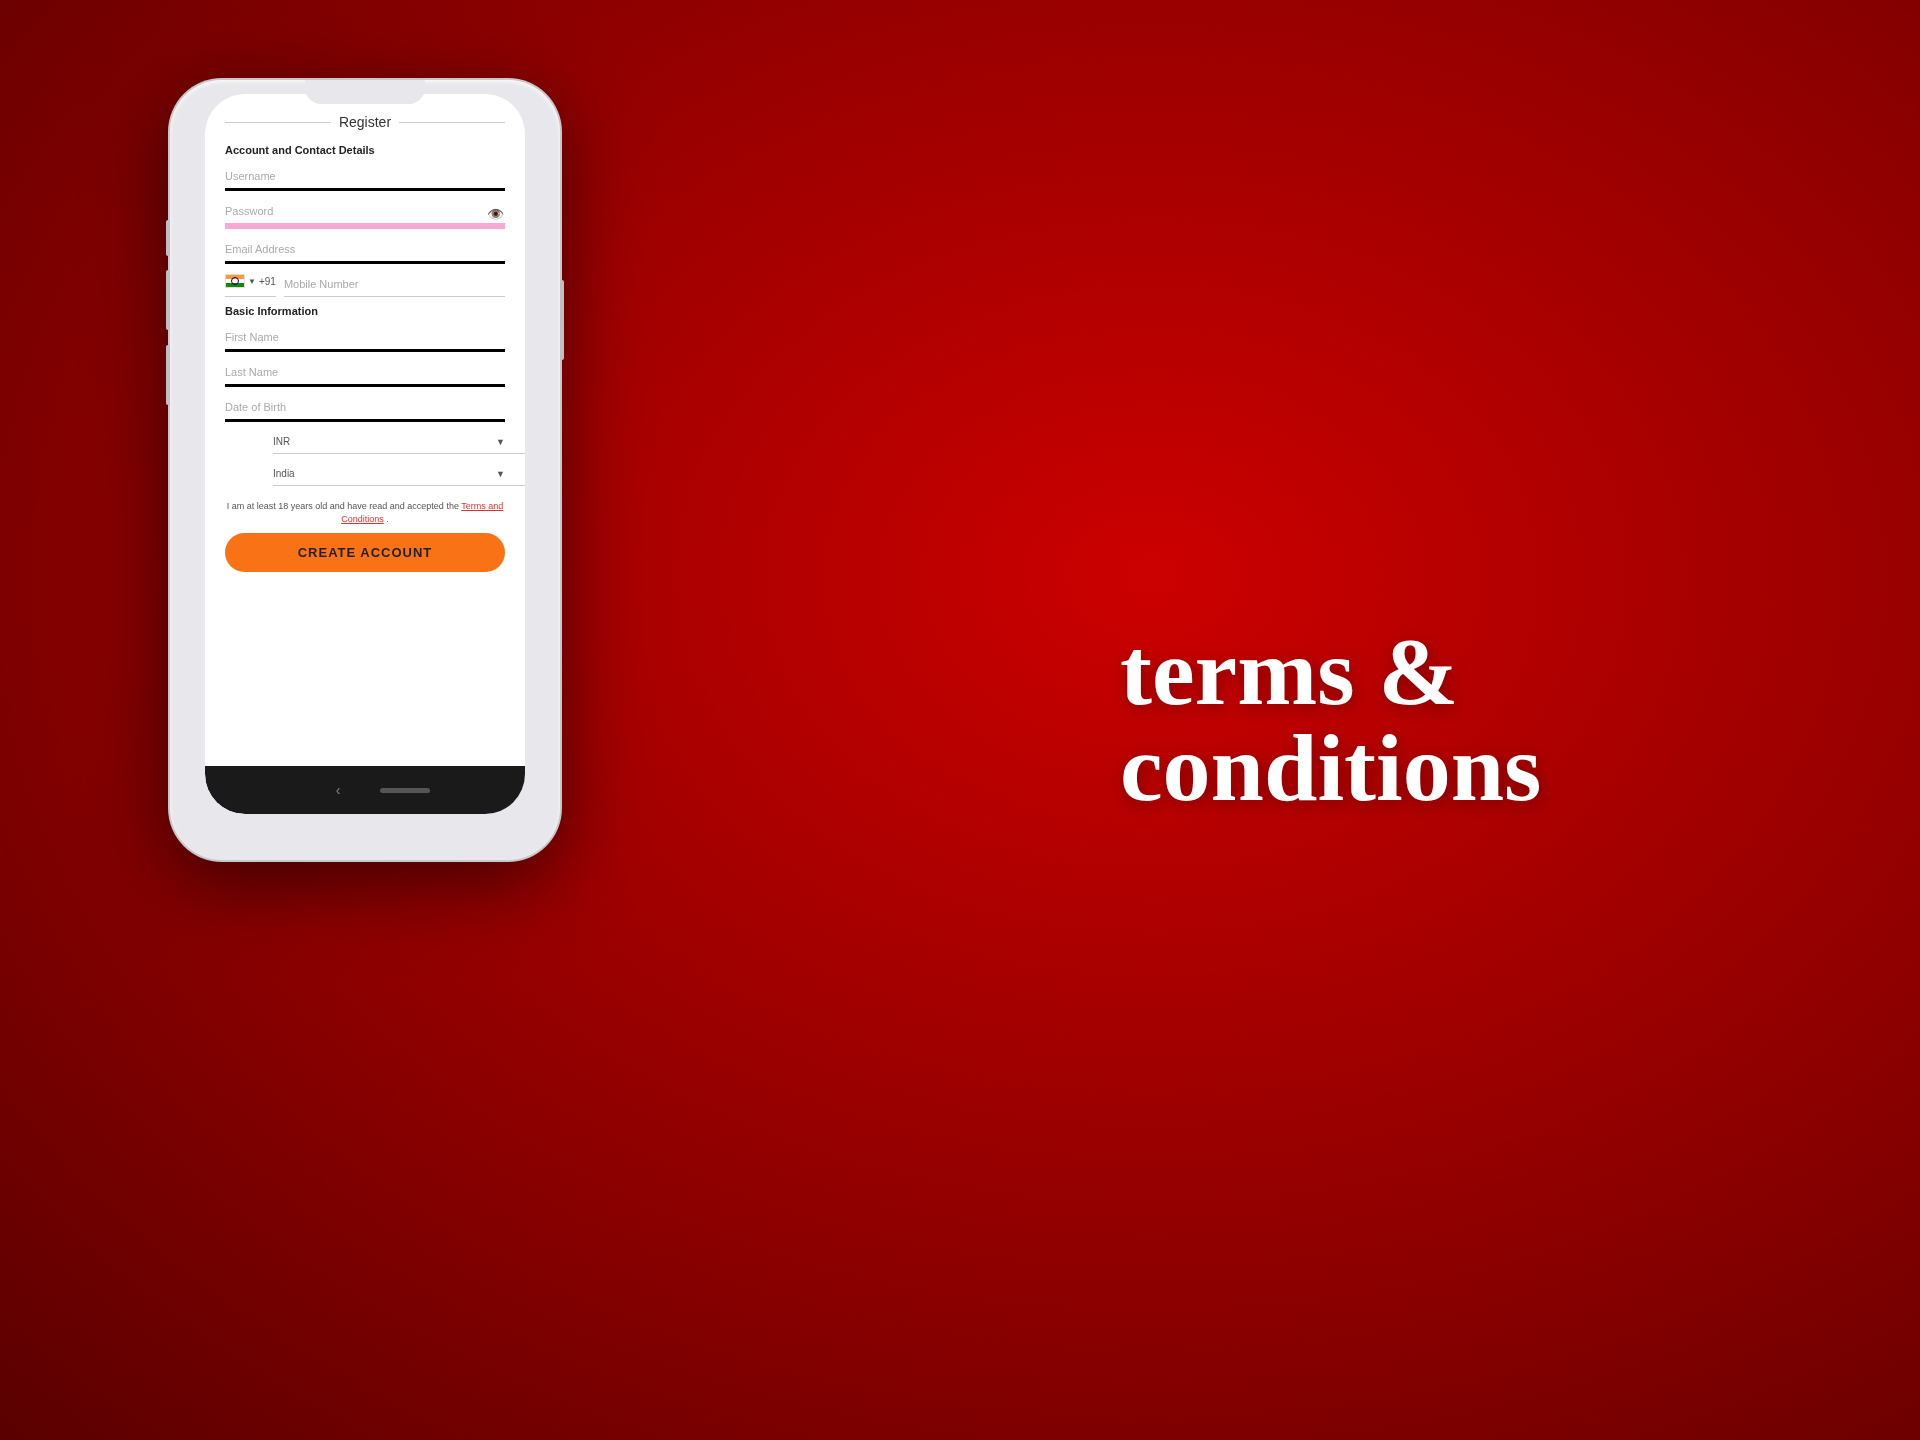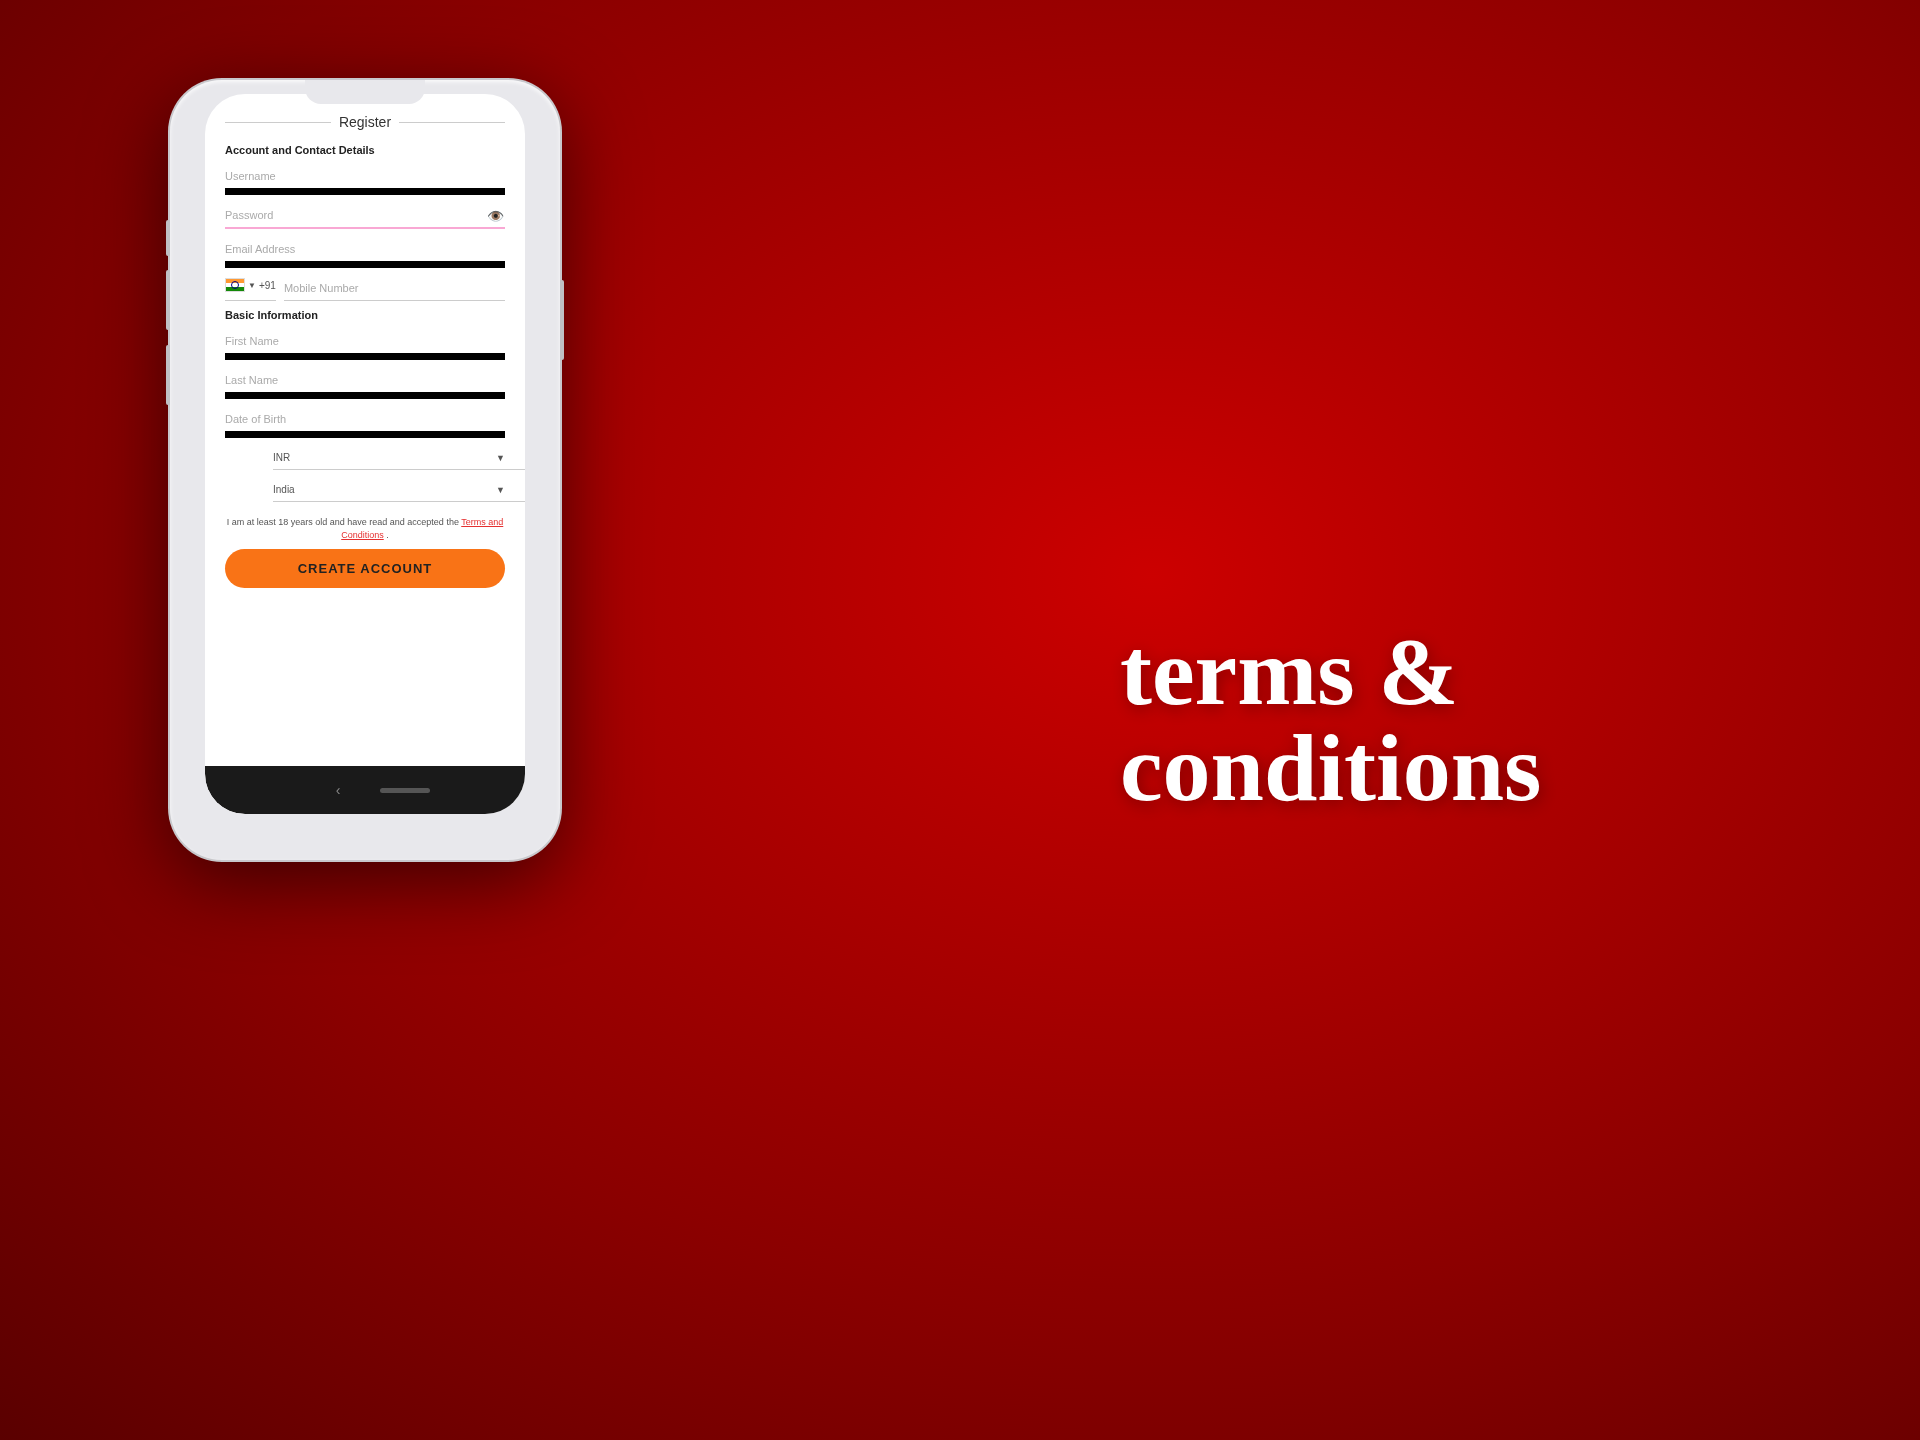--- a/index.html
+++ b/index.html
@@ -166,21 +166,21 @@
       font-weight: bold;
       color: #222;
       margin-bottom: 8px;
       flex-shrink: 0;
     }
 
     
     .form-input {
       width: 100%;
       border: none;
-      border-bottom: 7px solid #000000;
+      border-bottom: 3px solid #000000;
       padding: 6px 0;
       font-size: 11px;
       color: #aaa;
       outline: none;
       background: transparent;
       margin-bottom: 8px;
       flex-shrink: 0;
     }
 
     .form-input::placeholder {
@@ -189,21 +189,21 @@
 
     .input-with-icon {
       position: relative;
       flex-shrink: 0;
       margin-bottom: 8px;
     }
 
     .input-with-icon input {
       width: 100%;
       border: none;
-      border-bottom: 2px solid #f9a8d4;
+      border-bottom: 6px solid #f9a8d4;
       padding: 6px 24px 6px 0;
       font-size: 11px;
       color: #aaa;
       outline: none;
       background: transparent;
     }
 
     .input-with-icon input::placeholder {
       color: #aaa;
     }

